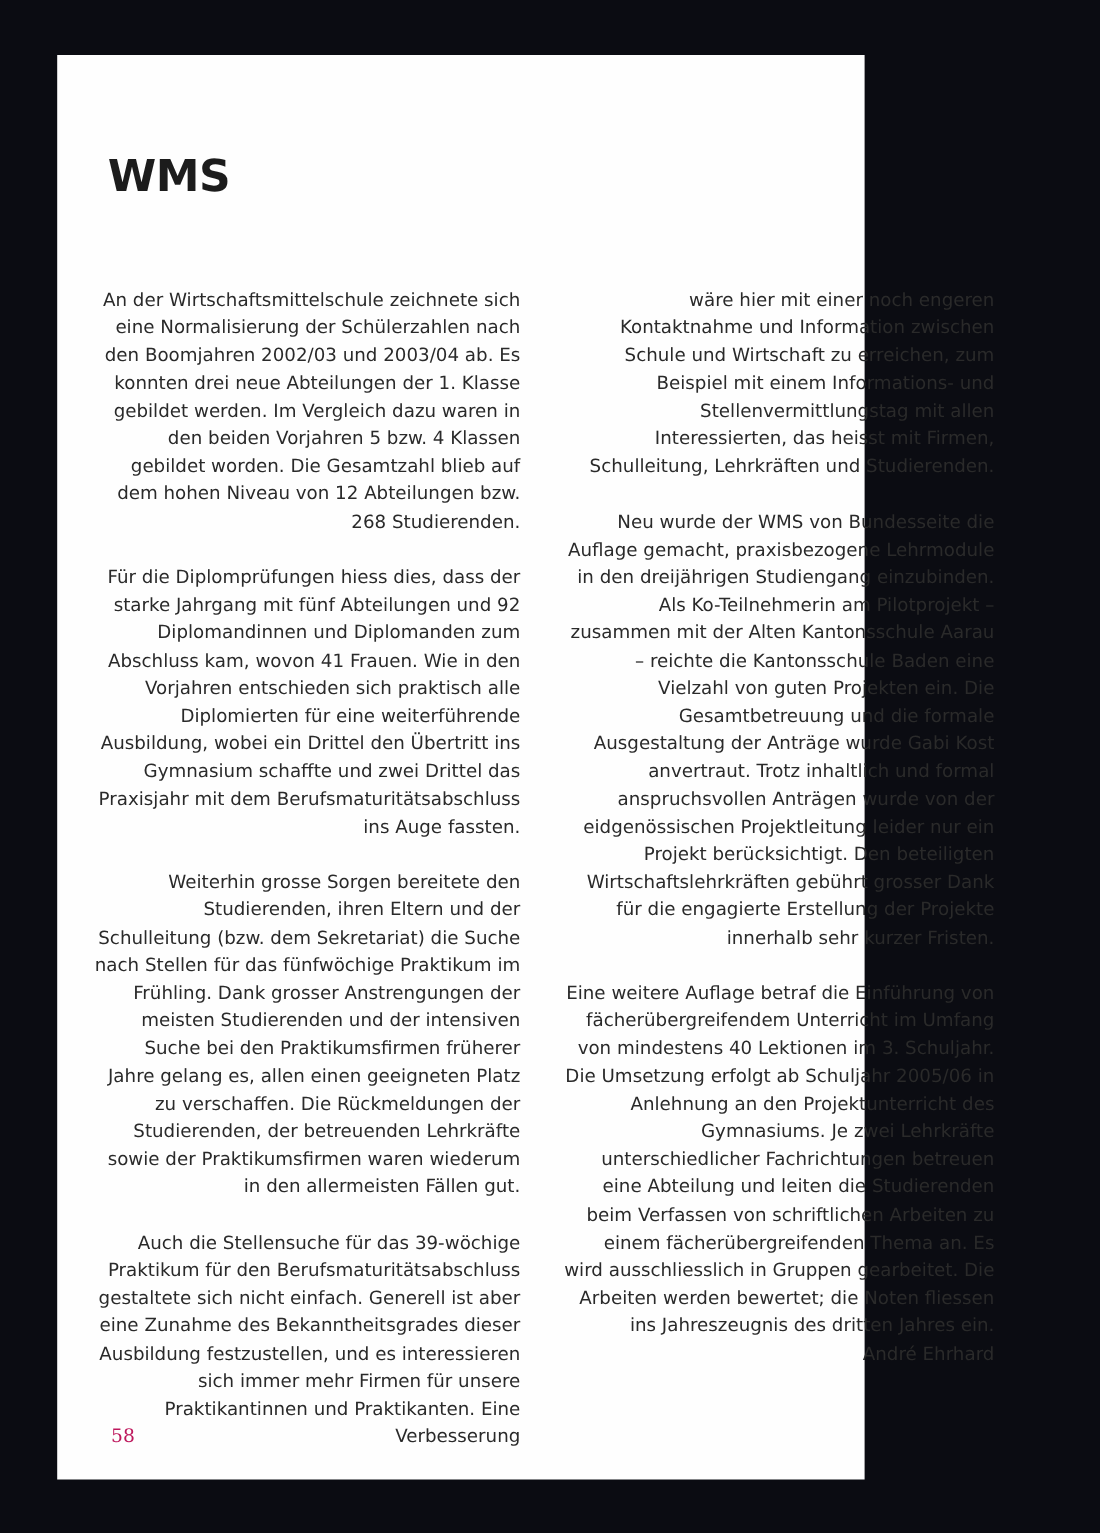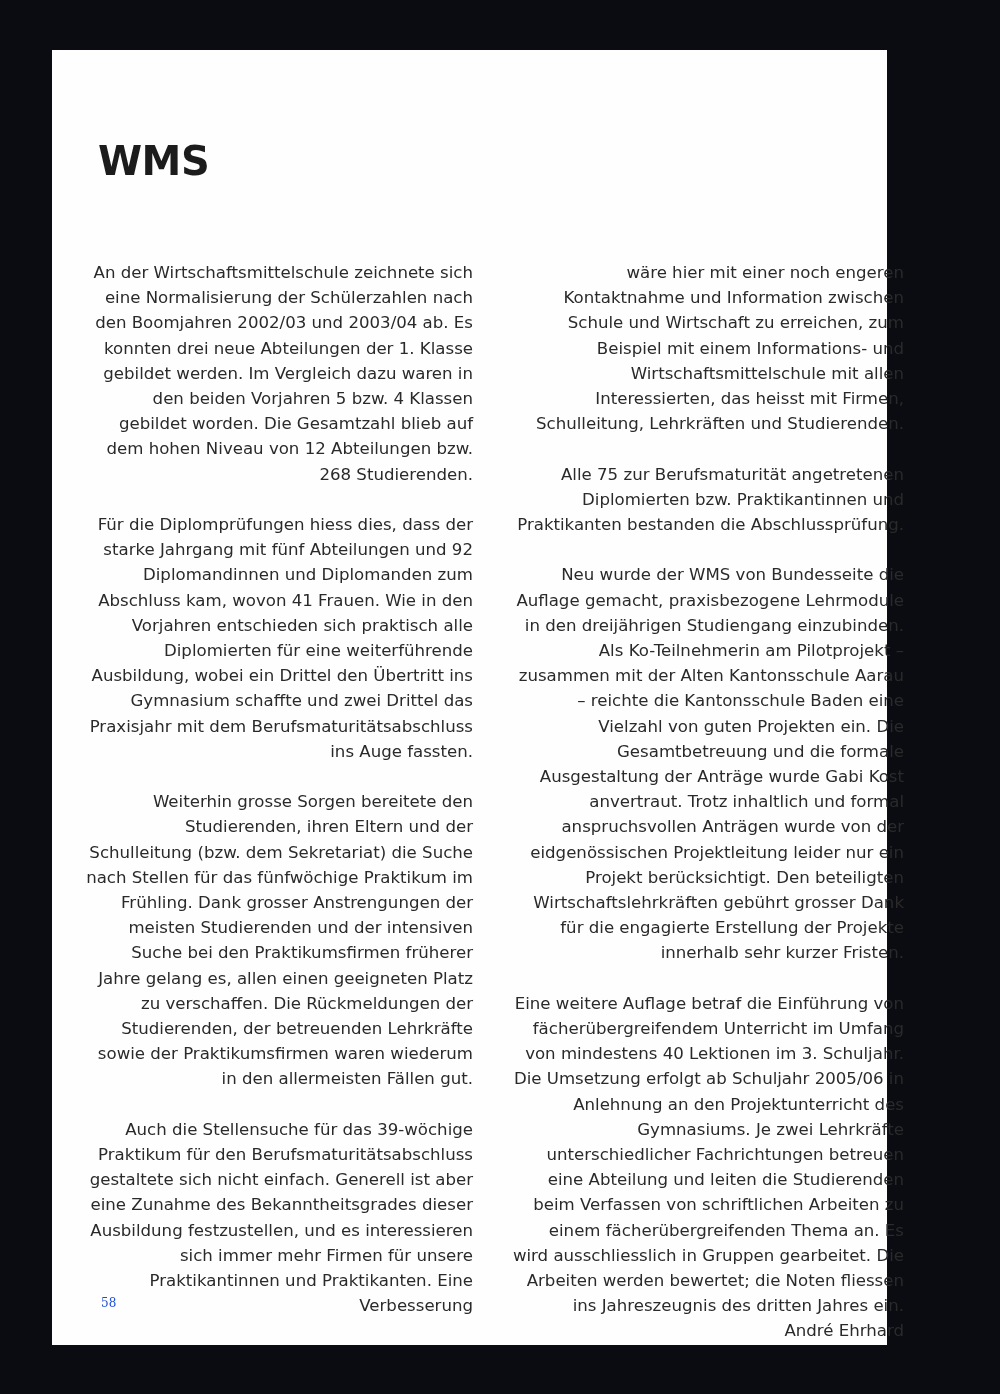--- a/index.html
+++ b/index.html
@@ -1,56 +1,55 @@
 <!DOCTYPE html>
 <html><head>
 <meta charset="utf-8">
 <style>
   html, body { margin:0; padding:0; }
   body {
     width:1000px; height:1394px; background:#0b0c12; position:relative; overflow:hidden;
     font-family: "DejaVu Sans", sans-serif;
   }
   .page {
-    position:absolute; left:52px; top:50px; width:835px; height:1295px; background:#fefefe;
+    position:absolute; left:52px; top:50px; width:734px; height:1295px; background:#fefefe;
   }
   .title {
     position:absolute; left:46px; top:88px; margin:0;
     font-family: "DejaVu Sans", sans-serif; font-weight:bold; font-size:40px;
     color:#1c1c1c; letter-spacing:-0.5px;
   }
   .col {
     position:absolute; top:210px; width:388px; color:#2a2a2a;
     font-size:16.6px; line-height:25.2px; text-align:justify; hyphens:manual;
   }
   .col.left { left:33px; }
   .col.right { left:460px; width:392px; }
   .col p { margin:0 0 25.2px 0;text-align:right; }
   .col p.last { margin-bottom:0; }
   .signature { text-align:right; margin:0; }
   .page-number {
-    position:absolute; left:49px; top:1246px; font-size:12px; color:#1d4ed8;
+    position:absolute; left:49px; top:1246px; font-size:17px; color:#be185d;
     font-family:"DejaVu Serif", serif;
   }
 </style>
 </head>
 <body>
 
 <div class="page">
   <h1 class="title">WMS</h1>
 
   <div class="col left">
     <p>An der Wirtschaftsmittelschule zeichnete sich eine Normalisierung der Schülerzahlen nach den Boomjahren 2002/03 und 2003/04 ab. Es konnten drei neue Abteilungen der 1. Klasse gebildet werden. Im Vergleich dazu waren in den beiden Vorjahren 5 bzw. 4 Klassen gebildet worden. Die Gesamtzahl blieb auf dem hohen Niveau von 12 Abteilungen bzw. 268 Studierenden.</p>
     <p>Für die Diplomprüfungen hiess dies, dass der starke Jahrgang mit fünf Abteilungen und 92 Diplomandinnen und Diplomanden zum Abschluss kam, wovon 41 Frauen. Wie in den Vorjahren entschieden sich praktisch alle Diplomierten für eine weiterführende Ausbildung, wobei ein Drittel den Übertritt ins Gymnasium schaffte und zwei Drittel das Praxisjahr mit dem Berufsmaturitätsabschluss ins Auge fassten.</p>
     <p>Weiterhin grosse Sorgen bereitete den Studierenden, ihren Eltern und der Schulleitung (bzw. dem Sekretariat) die Suche nach Stellen für das fünfwöchige Praktikum im Frühling. Dank grosser Anstrengungen der meisten Studierenden und der intensiven Suche bei den Praktikumsfirmen früherer Jahre gelang es, allen einen geeigneten Platz zu verschaffen. Die Rückmeldungen der Studierenden, der betreuenden Lehrkräfte sowie der Praktikumsfirmen waren wiederum in den allermeisten Fällen gut.</p>
     <p class="last">Auch die Stellensuche für das 39-wöchige Praktikum für den Berufsmaturitätsabschluss gestaltete sich nicht einfach. Generell ist aber eine Zunahme des Bekanntheitsgrades dieser Ausbildung festzustellen, und es interessieren sich immer mehr Firmen für unsere Praktikantinnen und Praktikanten. Eine Verbesserung</p>
   </div>
 
   <div class="col right">
-    <p>wäre hier mit einer noch engeren Kontaktnahme und Information zwischen Schule und Wirtschaft zu erreichen, zum Beispiel mit einem Informations- und Wirtschaftsmittelschule mit allen Interessierten, das heisst mit Firmen, Schulleitung, Lehrkräften und Studierenden.</p>
-    <p>Alle 75 zur Berufsmaturität angetretenen Diplomierten bzw. Praktikantinnen und Praktikanten bestanden die Abschlussprüfung.</p>
+    <p>wäre hier mit einer noch engeren Kontaktnahme und Information zwischen Schule und Wirtschaft zu erreichen, zum Beispiel mit einem Informations- und Stellenvermittlungstag mit allen Interessierten, das heisst mit Firmen, Schulleitung, Lehrkräften und Studierenden.</p>
     <p>Neu wurde der WMS von Bundesseite die Auflage gemacht, praxisbezogene Lehrmodule in den dreijährigen Studiengang einzubinden. Als Ko-Teilnehmerin am Pilotprojekt – zusammen mit der Alten Kantonsschule Aarau – reichte die Kantonsschule Baden eine Vielzahl von guten Projekten ein. Die Gesamtbetreuung und die formale Ausgestaltung der Anträge wurde Gabi Kost anvertraut. Trotz inhaltlich und formal anspruchsvollen Anträgen wurde von der eidgenössischen Projektleitung leider nur ein Projekt berücksichtigt. Den beteiligten Wirtschaftslehrkräften gebührt grosser Dank für die engagierte Erstellung der Projekte innerhalb sehr kurzer Fristen.</p>
     <p class="last">Eine weitere Auflage betraf die Einführung von fächerübergreifendem Unterricht im Umfang von mindestens 40 Lektionen im 3. Schuljahr. Die Umsetzung erfolgt ab Schuljahr 2005/06 in Anlehnung an den Projektunterricht des Gymnasiums. Je zwei Lehrkräfte unterschiedlicher Fachrichtungen betreuen eine Abteilung und leiten die Studierenden beim Verfassen von schriftlichen Arbeiten zu einem fächerübergreifenden Thema an. Es wird ausschliesslich in Gruppen gearbeitet. Die Arbeiten werden bewertet; die Noten fliessen ins Jahreszeugnis des dritten Jahres ein.</p>
     <p class="signature">André Ehrhard</p>
   </div>
 
   <div class="page-number">58</div>
 </div>
 
 </body></html>

